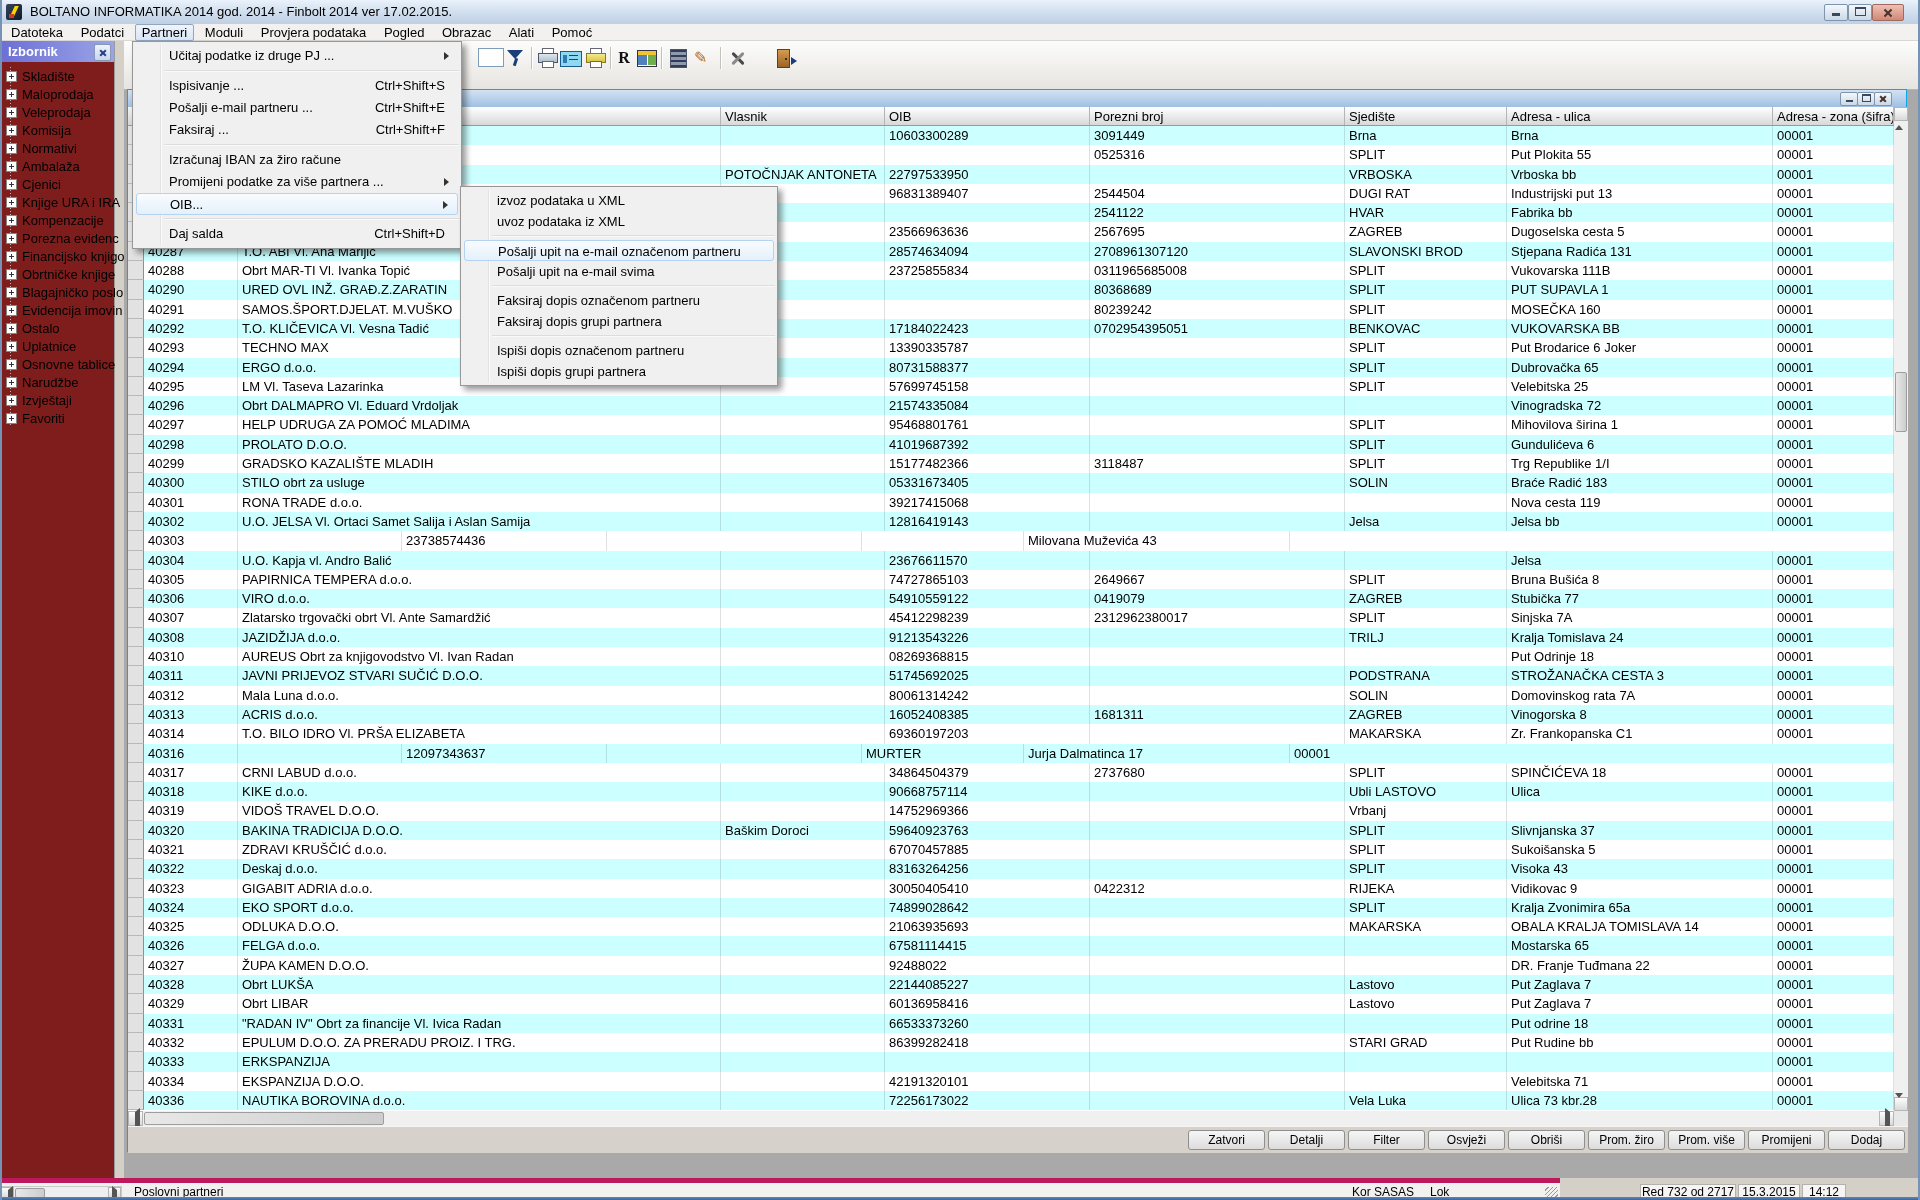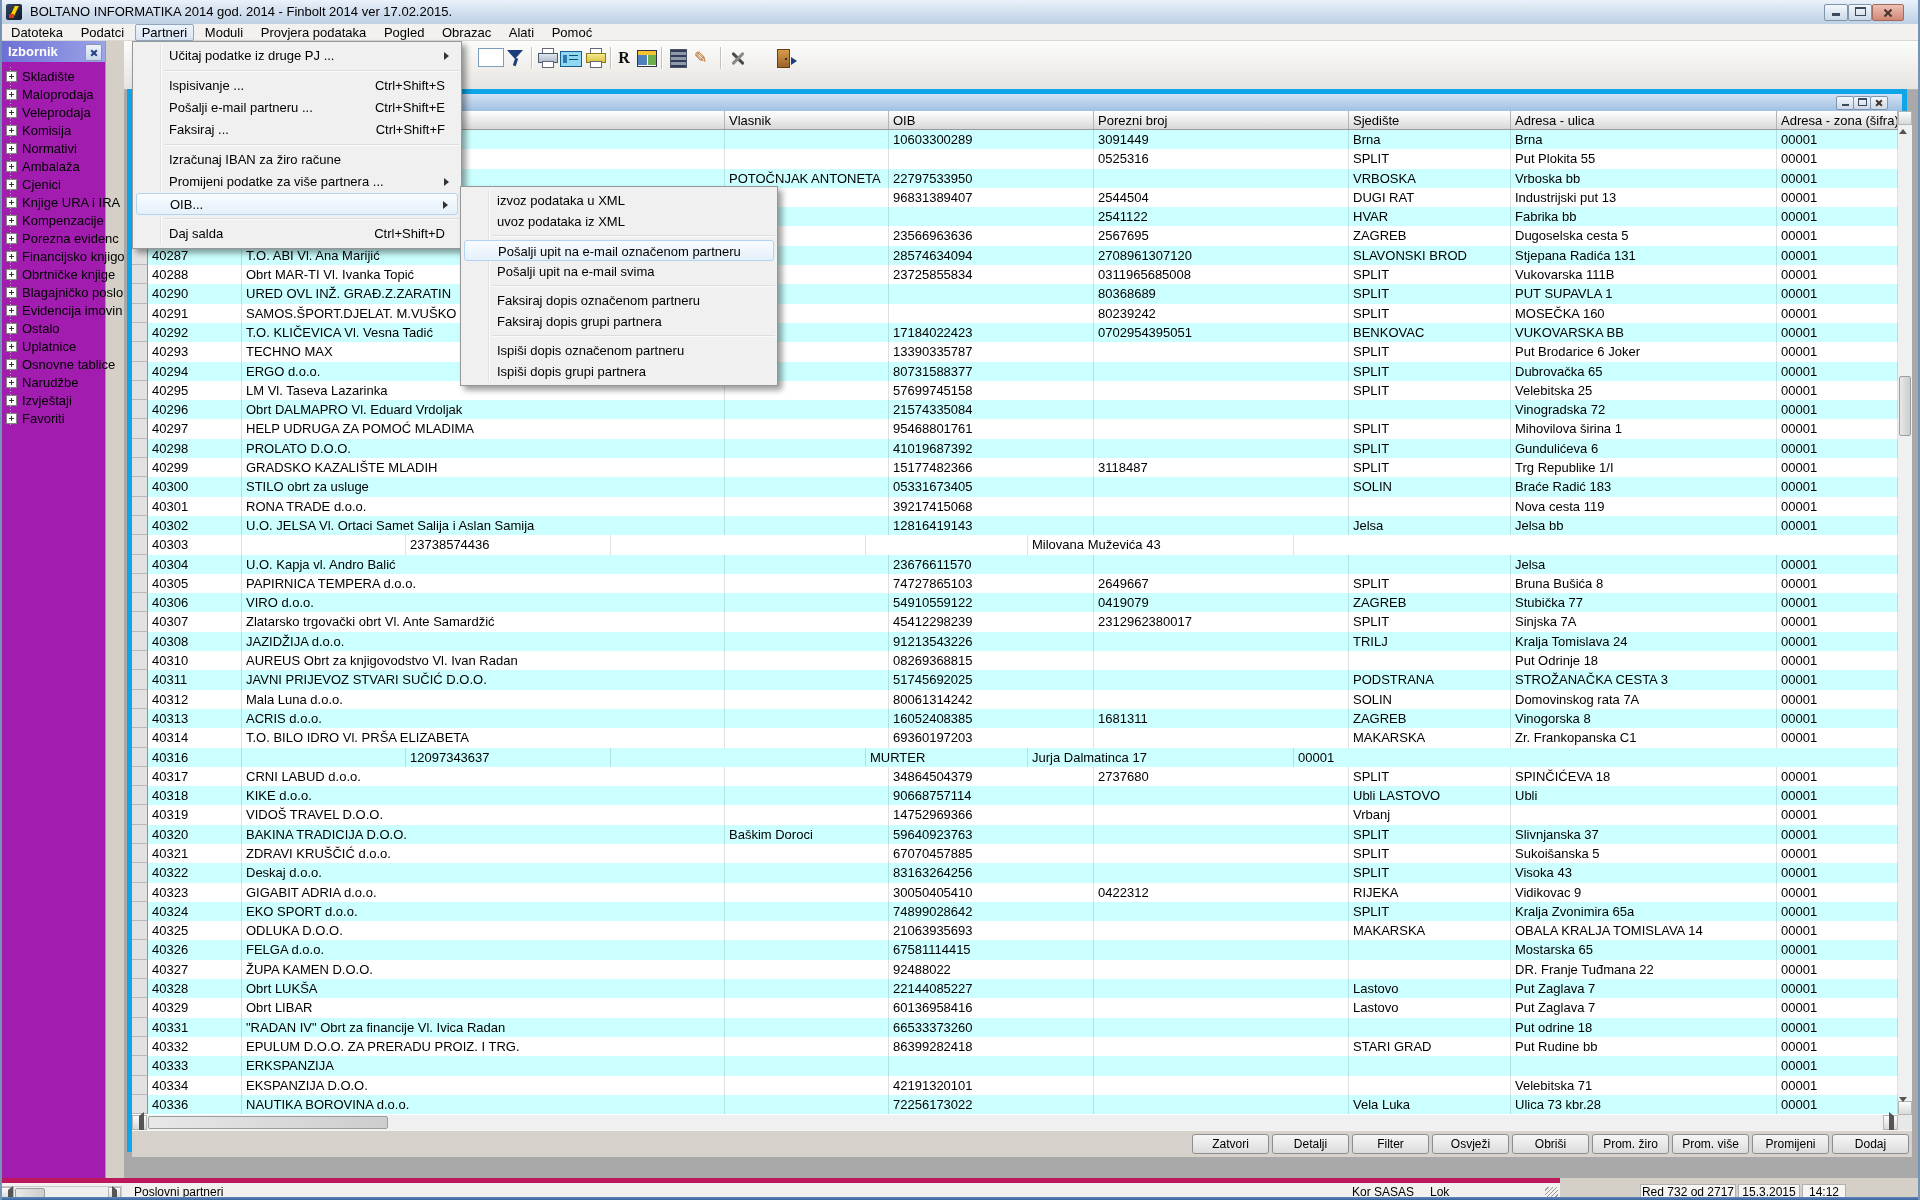--- a/index.html
+++ b/index.html
@@ -54,39 +54,39 @@
   .bldg{position:absolute;left:2px;top:1px;width:15px;height:17px;background:#8e99ab;border:1px solid #4a5568;
     background-image:repeating-linear-gradient(to bottom,rgba(40,50,80,.9) 0 2px,transparent 2px 5px)}
   #ic-edit{font-size:16px;color:#b5651d;line-height:20px}
   .hammer1,.hammer2{position:absolute;left:3px;top:9px;width:16px;height:3px;background:#4a4a4a;border-radius:2px}
   .hammer1{transform:rotate(45deg)}.hammer2{transform:rotate(-45deg);background:#8a8a8a}
   .door{position:absolute;left:2px;top:1px;width:11px;height:17px;background:linear-gradient(#d89a4e,#9a6426);border:1px solid #5f420f}
   .door i{position:absolute;right:2px;top:8px;width:2px;height:2px;background:#332}
   .door b{position:absolute;left:13px;top:7px;width:0;height:0;border:4px solid transparent;border-left:6px solid #1b3d7a}
 
   
-  #sidebar{position:absolute;left:2px;top:41px;width:104px;height:1137px;background:#a21caf;
+  #sidebar{position:absolute;left:2px;top:41px;width:113px;height:1137px;background:#7f1d1d;
     border-right:1px solid #9a9a9a;box-sizing:border-box}
   #sb-header{position:absolute;left:0;top:0;width:100%;height:21px;
     background:linear-gradient(90deg,#6d70d4,#9ba4e8);color:#fff;font-weight:bold;font-size:13px;
     line-height:21px;padding-left:6px;box-sizing:border-box}
   #sb-close{position:absolute;right:3px;top:3px;width:15px;height:15px;background:linear-gradient(#eef3fc,#c8d6ee);
     border:1px solid #8898b8;border-radius:2px}
   #sb-close .xmark::before,#sb-close .xmark::after{background:#27408b;width:8px;margin-left:-4px}
   #tree{position:absolute;left:0;top:26px;width:122px;
     background-image:repeating-linear-gradient(to bottom,#b5b5b5 0 1px,transparent 1px 3px);
     background-size:1px 100%;background-position:8px 0;background-repeat:no-repeat}
   .tree-item{display:flex;align-items:center;height:18px;padding-left:4px;font-size:13px;white-space:nowrap;overflow:hidden}
   .expand-box{flex:0 0 9px;width:9px;height:9px;margin-right:5px;border:1px solid #848484;background-color:#fff;
     background-image:linear-gradient(#333,#333),linear-gradient(#333,#333);
     background-size:5px 1px,1px 5px;background-position:center center;background-repeat:no-repeat}
 
   
   #child{position:absolute;left:127px;top:89px;width:1780px;height:1063px;background:#fff;
-    border:5px solid #0ea5e9;box-sizing:border-box}
+    border:1px solid #0ea5e9;box-sizing:border-box}
   #caption{position:absolute;left:0;top:0;width:100%;height:17px;
     background:linear-gradient(#d3e2f4,#a0c0e2);border-bottom:1px solid #7f9db9}
   .mdibtn{position:absolute;top:2px;width:16px;height:12px;border:1px solid #7f94ad;border-radius:2px;
     background:linear-gradient(#f4f8fc,#ccd8e7)}
   .mdibtn .g-min{display:block;width:7px;height:2px;background:#3a4a5c;margin:7px auto 0}
   .mdibtn .g-max{display:block;width:7px;height:5px;border:1px solid #3a4a5c;border-top:2px solid #3a4a5c;margin:1px auto 0}
   .mdibtn .xmark::before,.mdibtn .xmark::after{width:8px;height:2px;margin-left:-4px}
 
   #thead{position:absolute;left:0;top:17px;width:1766px;height:19px;display:flex;
     background:linear-gradient(#ffffff,#d8d8d8);border-bottom:1px solid #9a9a9a;box-sizing:border-box;font-size:13px}
@@ -776,21 +776,21 @@
       </div>
 
       <div class="trow">
         <div class="cell w-sel"></div>
         <div class="cell w-sifra">40318</div>
         <div class="cell w-naziv">KIKE d.o.o.</div>
         <div class="cell w-vlasnik"></div>
         <div class="cell w-oib">90668757114</div>
         <div class="cell w-porezni"></div>
         <div class="cell w-sjediste">Ubli LASTOVO</div>
-        <div class="cell w-adresa">Ubli</div>
+        <div class="cell w-adresa">Ulica</div>
         <div class="cell w-zona">00001</div>
       </div>
 
       <div class="trow">
         <div class="cell w-sel"></div>
         <div class="cell w-sifra">40319</div>
         <div class="cell w-naziv">VIDOŠ TRAVEL D.O.O.</div>
         <div class="cell w-vlasnik"></div>
         <div class="cell w-oib">14752969366</div>
         <div class="cell w-porezni"></div>

